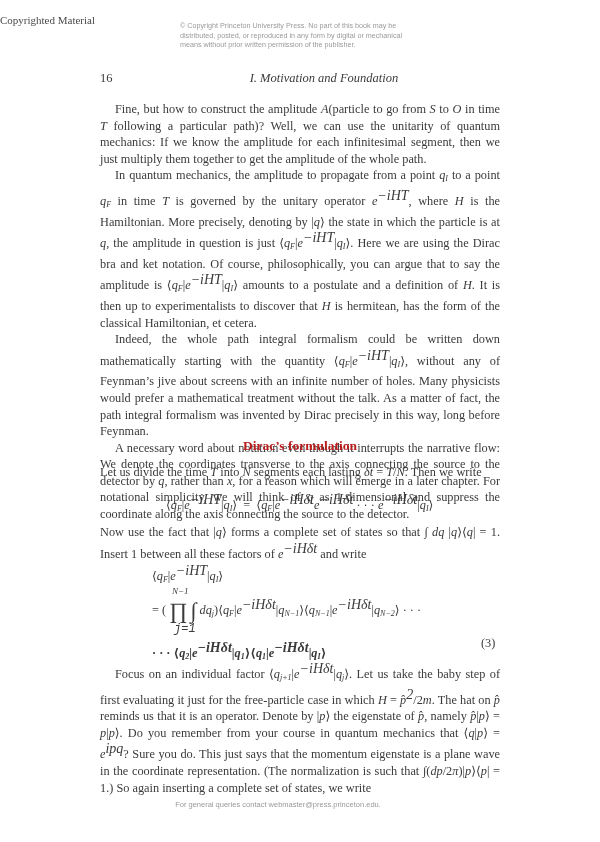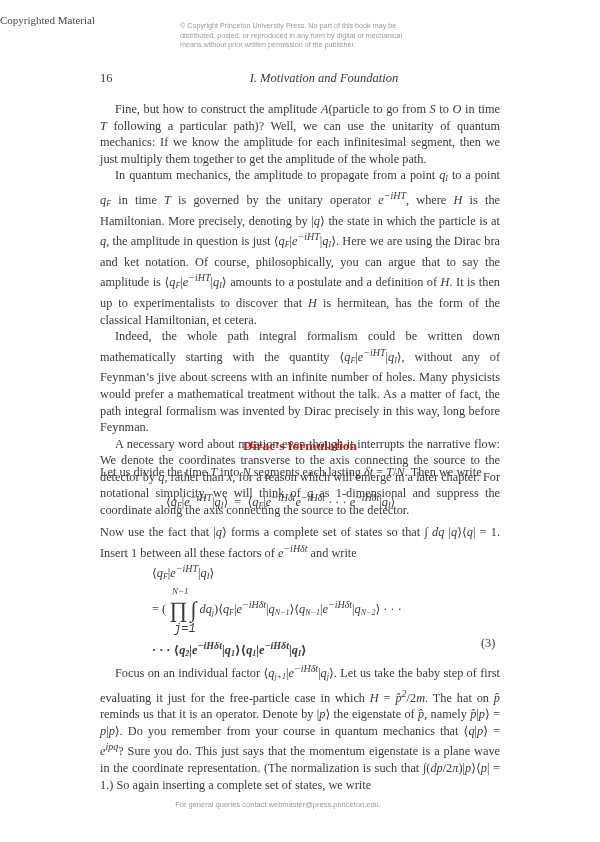--- a/index.html
+++ b/index.html
@@ -9,21 +9,21 @@
   .wm-title { left:0; width:600px; top:8px; text-align:left; font-size:11px; color:#4a4a4a;margin-top:6px; }
   .wm-notice { left:180px; width:244px; top:21px; font-family:"Liberation Sans","DejaVu Sans",sans-serif;
                font-size:7.2px; line-height:9.6px; color:#9a9a9a; }
   .page-num { left:100px; top:71px; font-size:12.5px; }
   .running-head { left:0; width:600px; top:71px; text-align:center; font-size:12.5px; font-style:italic;padding-left:24px; }
   .body-text { left:100px; width:400px; font-size:12.3px; line-height:16.6px; text-align:justify; }
   .body-text p { margin:0; text-indent:15px; }
   .body-text p.noindent { text-indent:0; }
   .m { font-style:italic; }
   .sub { font-size:8px; vertical-align:-2px; font-style:italic; }
-  .sup { font-size:10px; vertical-align:5px; font-style:italic;margin-top:20px; }
+  .sup { font-size:14px; vertical-align:5px; font-style:italic;margin-top:20px; }
   .section-heading { left:0; width:600px; top:438px; text-align:center; font-size:13.5px; font-weight:bold; color:#b91c1c; }
   .eq { font-size:12.3px; white-space:nowrap; }
   .eq-number { font-size:12.3px; }
   .big { font-size:22px; vertical-align:-4px; }
   .footer { left:0; width:556px; top:800px; text-align:center; font-family:"Liberation Sans","DejaVu Sans",sans-serif;
             font-size:7.5px; color:#9a9a9a; }
 </style>
 </head>
 <body>
 

